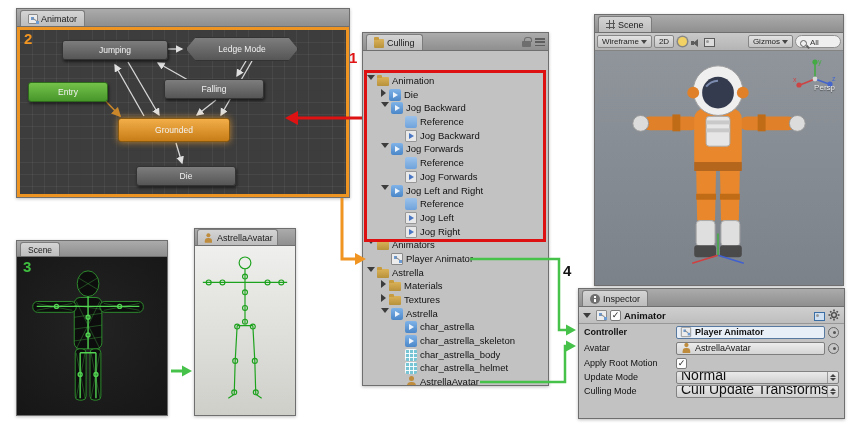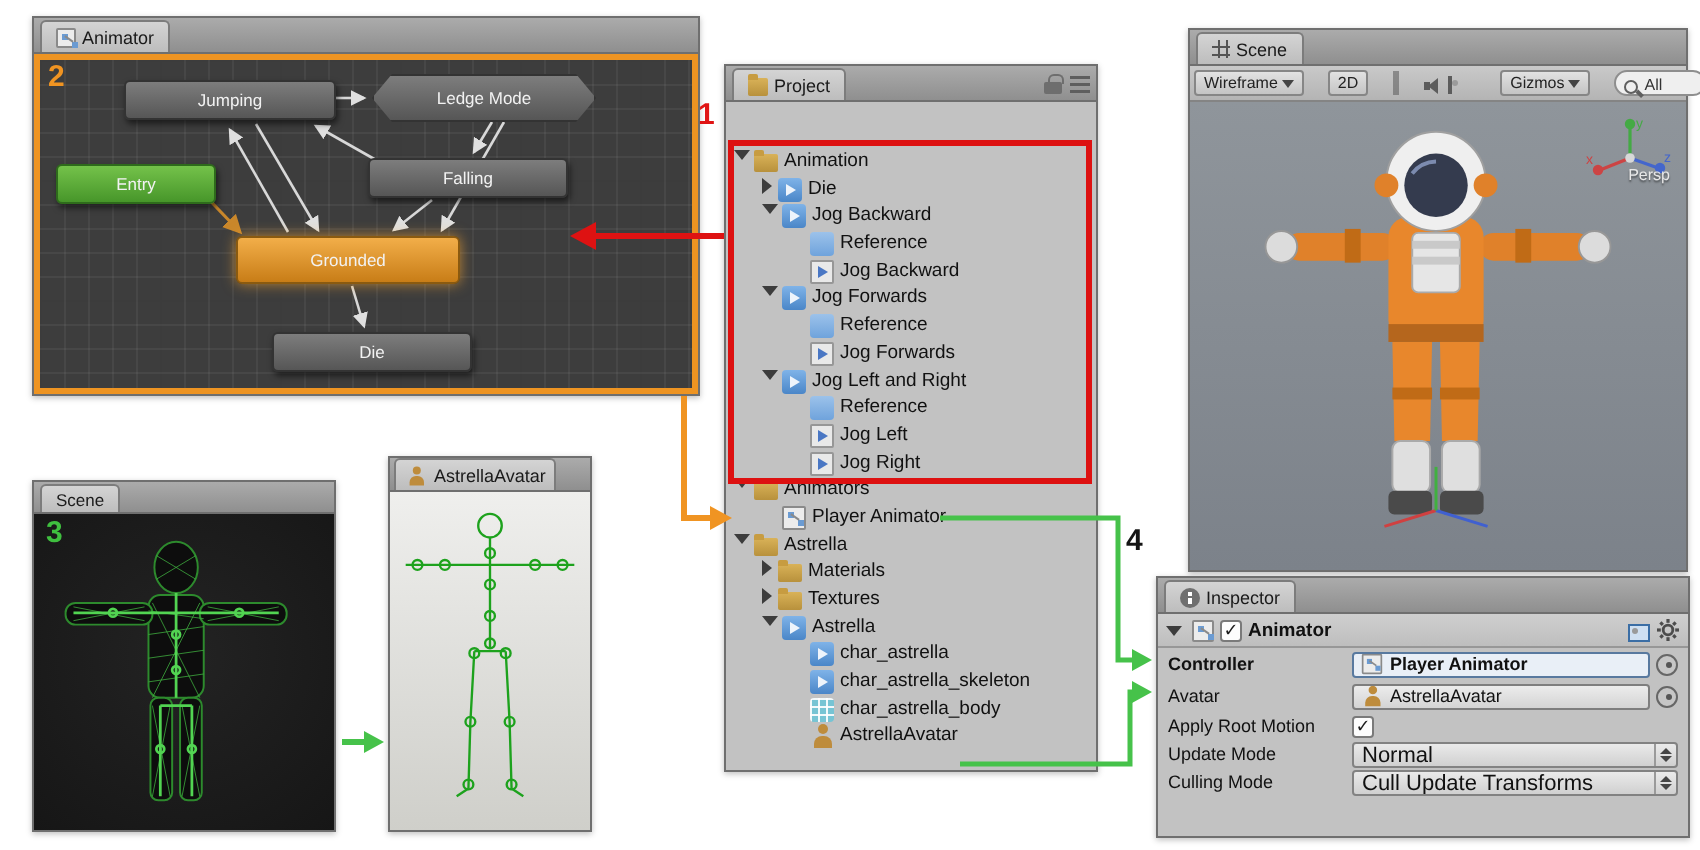--- a/index.html
+++ b/index.html
@@ -76,42 +76,42 @@
   #scene-small .tabbar{height:16px}
   #scene-small .tab{height:14px;font-size:8.5px}
 
   
   #avatar-preview{left:194px;top:228px;width:102px;height:188px}
   #avatar-preview .tabbar{height:17px}
   .preview-body{position:absolute;left:0;right:0;top:17px;bottom:0;background:linear-gradient(#efefed,#cfcfca)}
 
   
   #scene-large{left:594px;top:14px;width:250px;height:272px}
-  .scene-toolbar{position:absolute;left:0;right:0;top:18px;height:18px;background:linear-gradient(#c9c9c9,#b4b4b4);border-bottom:1px solid #848484;display:flex;align-items:center;gap:12px;padding:0 2px;font-size:8px}
+  .scene-toolbar{position:absolute;left:0;right:0;top:18px;height:18px;background:linear-gradient(#c9c9c9,#b4b4b4);border-bottom:1px solid #848484;display:flex;align-items:center;gap:2px;padding:0 2px;font-size:8px}
   .tool-btn{height:13px;padding:0 4px;background:linear-gradient(#e2e2e2,#c4c4c4);border:1px solid #868686;border-radius:2px;display:inline-flex;align-items:center;gap:2px;color:#222;white-space:nowrap}
   .viewport{position:absolute;left:0;right:0;top:36px;bottom:0;background:linear-gradient(#8f959b,#7c828a);overflow:hidden}
   .axis-gizmo{position:absolute;right:6px;top:4px;width:46px;height:44px}
   .persp-label{position:absolute;right:8px;top:32px;font-size:8px;color:#e8e8e8;text-shadow:0 1px 1px rgba(0,0,0,.5)}
 
   
   #inspector-win{left:578px;top:288px;width:267px;height:131px}
   .comp-head{position:absolute;left:0;right:0;top:18px;height:17px;display:flex;align-items:center;gap:3px;padding:0 4px;background:linear-gradient(#cfcfcf,#bebebe);border-bottom:1px solid #979797}
   .comp-title{font-weight:bold;font-size:9.5px}
   .insp-rows{position:absolute;left:0;right:0;top:35px}
   .irow{display:flex;align-items:center;height:16px;padding:0 5px;font-size:9px}
   .irow.short{height:14px}
   .ilabel{width:92px;flex:none}
   .ilabel.bold{font-weight:bold}
   .objfield{flex:1;height:13px;background:linear-gradient(#ececec,#d4d4d4);border:1px solid #7e7e7e;border-radius:2px;display:flex;align-items:center;gap:3px;padding:0 3px;font-size:9px;overflow:hidden;white-space:nowrap}
   .objfield.hl{background:#e9eff7;border-color:#58799f;font-weight:bold}
   .objfield .ico{transform:scale(.85)}
   .picker{width:11px;height:11px;border-radius:50%;border:1px solid #666;background:#c6c6c6;position:relative;margin-left:3px;flex:none}
   .picker::after{content:'';position:absolute;left:3.5px;top:3.5px;width:3px;height:3px;border-radius:50%;background:#555}
   .cb{width:11px;height:11px;background:#fdfdfd;border:1px solid #7a7a7a;border-radius:2px;display:inline-flex;align-items:center;justify-content:center;font-size:9px;line-height:1;color:#1c1c1c;flex:none}
-  .dd{flex:1;height:13px;background:linear-gradient(#eaeaea,#d0d0d0);border:1px solid #828282;border-radius:2px;position:relative;font-size:11px;display:flex;align-items:flex-start;padding:0 14px 0 4px;white-space:nowrap;overflow:hidden}
+  .dd{flex:1;height:13px;background:linear-gradient(#eaeaea,#d0d0d0);border:1px solid #828282;border-radius:2px;position:relative;font-size:14px;display:flex;align-items:flex-end;padding:0 14px 0 4px;white-space:nowrap;overflow:hidden}
   .updown{position:absolute;right:0;top:0;bottom:0;width:11px;border-left:1px solid #9a9a9a;display:flex;flex-direction:column;align-items:center;justify-content:center;gap:1px}
 
   
   .badge{position:absolute;font-weight:bold;font-size:15px;z-index:20;line-height:1}
   #badge-1{left:349px;top:50px;color:#e01414}
   #badge-2{left:24px;top:31px;color:#f09422}
   #badge-3{left:23px;top:259px;color:#3fbf3f}
   #badge-4{left:563px;top:263px;color:#141414}
   #red-box{position:absolute;left:364px;top:70px;width:182px;height:172px;border:3px solid #dd1111;z-index:12;pointer-events:none}
   #overlay-arrows{position:absolute;left:0;top:0;width:850px;height:425px;z-index:15;pointer-events:none}
@@ -147,40 +147,40 @@
         <line x1="156" y1="113" x2="162" y2="133" marker-end="url(#aw)"></line>
       </g>
       <line x1="78" y1="63" x2="100" y2="86" stroke="#c9872b" stroke-width="1.6" marker-end="url(#ao)"></line>
     </svg>
     <div class="state" style="left:42px;top:10px;width:106px;height:20px">
         <span>Jumping</span>
       </div>
     <div class="state hex" style="left:166px;top:7px;width:112px;height:24px">
         <span>Ledge Mode</span>
       </div>
-    <div class="state" style="left:164px;top:49px;width:100px;height:20px">
+    <div class="state" style="left:144px;top:49px;width:100px;height:20px">
         <span>Falling</span>
       </div>
     <div class="state entry" style="left:8px;top:52px;width:80px;height:20px">
         <span>Entry</span>
       </div>
     <div class="state active" style="left:98px;top:88px;width:112px;height:24px">
         <span>Grounded</span>
       </div>
     <div class="state" style="left:116px;top:136px;width:100px;height:20px">
         <span>Die</span>
       </div>
   </div>
 </div>
 
 <div class="win" id="project-win">
   <div class="tabbar">
     <div class="tab">
       <span class="ico ico-folder" style="width:10px"></span>
-      <span>Project</span>
+      <span>Culling</span>
     </div>
     <div class="tabbar-right">
       <span class="ico-lock"></span>
       <span class="ico-menu"></span>
     </div>
   </div>
   <div class="tree">
     <div class="row d0">
         <span class="tri open"></span>
         <span class="ico ico-folder"></span>
@@ -278,20 +278,25 @@
       </div>
     <div class="row d2">
         <span class="tri none"></span>
         <span class="ico ico-model"></span>
         <span class="lbl">char_astrella_skeleton</span>
       </div>
     <div class="row d2">
         <span class="tri none"></span>
         <span class="ico ico-mesh"></span>
         <span class="lbl">char_astrella_body</span>
+      </div>
+    <div class="row d2">
+        <span class="tri none"></span>
+        <span class="ico ico-mesh"></span>
+        <span class="lbl">char_astrella_helmet</span>
       </div>
     <div class="row d2">
         <span class="tri none"></span>
         <span class="ico ico-avatar"></span>
         <span class="lbl">AstrellaAvatar</span>
       </div>
   </div>
 </div>
 
 <div class="win" id="scene-small">

